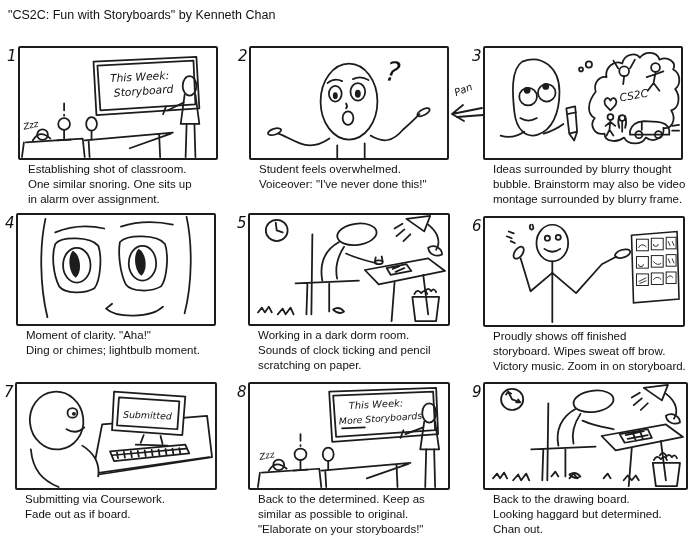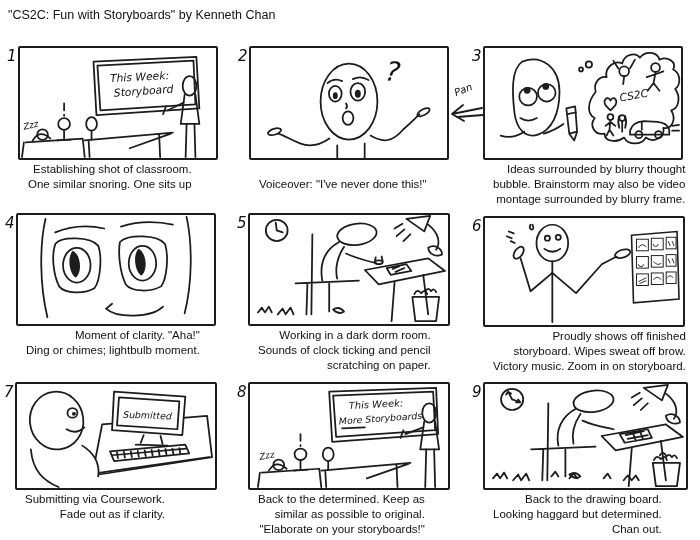--- a/index.html
+++ b/index.html
@@ -1,21 +1,21 @@
 <!DOCTYPE html>
 <html><head>
 <meta charset="utf-8">
 <style>
   html,body{margin:0;padding:0;background:#fff;}
   .page{position:relative;width:700px;height:540px;background:#fff;overflow:hidden;color:#111;}
   .title{position:absolute;left:8px;top:8px;font:12.5px "Liberation Sans",sans-serif;color:#111;}
   .panel{position:absolute;border:2px solid #1c1c1c;border-radius:2px;box-sizing:border-box;background:#fff;}
   .panel svg.art{position:absolute;left:0;top:0;width:100%;height:100%;}
   .num{position:absolute;left:-13px;top:1px;font:italic 15px/1 "DejaVu Sans",sans-serif;color:#111;}
-  .cap{position:absolute;top:100%;margin-top:4px;left:8px;font:11.5px/15px "Liberation Sans",sans-serif;color:#111;white-space:nowrap;text-align:right;}
+  .cap{position:absolute;top:100%;margin-top:4px;left:8px;font:11.5px/15px "Liberation Sans",sans-serif;color:#111;white-space:nowrap;}
   .pan-note{position:absolute;left:449px;top:84px;width:36px;height:45px;}
   .pan-note .pan-word{position:absolute;left:5px;top:0;font:italic 10px "DejaVu Sans",sans-serif;transform:rotate(-22deg);}
   .pan-note svg{position:absolute;left:0;top:17px;}
   .hw{font-family:"DejaVu Sans",sans-serif;font-style:italic;fill:#111;stroke:none;}
   .ink{stroke:#1c1c1c;fill:none;stroke-width:1.8;stroke-linecap:round;stroke-linejoin:round;}
   .inkf{stroke:#1c1c1c;fill:#fff;stroke-width:1.8;stroke-linecap:round;stroke-linejoin:round;}
   .fill{fill:#1c1c1c;stroke:none;}
 </style>
 </head>
 <body>
@@ -48,20 +48,21 @@
         <circle cx="45" cy="78" r="6"></circle>
         <path d="M45,84 L45,94 M38,95 L52,94"></path>
         <ellipse cx="73" cy="78" rx="5.5" ry="7"></ellipse>
         <path d="M73,85 L73,94"></path>
       </g>
       <text class="hw" x="4" y="84" font-size="9" transform="rotate(-12 4 84)">Zzz</text>
     </svg>
     <div class="cap">
       <span>Establishing shot of classroom.</span><br>
       <span>One similar snoring. One sits up</span><br>
+      <span>in alarm over assignment.</span>
     </div>
   </div>
 
   <div class="panel" style="left:249px;top:46px;width:200px;height:114px;">
     <span class="num">2</span>
     <svg class="art" viewBox="0 0 200 113" preserveAspectRatio="none">
       <g class="ink">
         <ellipse cx="100" cy="55" rx="29" ry="39"></ellipse>
         <path d="M78,36 Q85,30 93,34 M104,32 Q112,28 120,33"></path>
         <ellipse cx="86" cy="47" rx="6.5" ry="8"></ellipse>
@@ -72,21 +73,21 @@
         <ellipse cx="99" cy="72" rx="5.5" ry="7"></ellipse>
         <path d="M80,93 C70,100 60,102 50,98 C40,94 34,90 28,88"></path>
         <ellipse cx="24" cy="86" rx="7" ry="3" transform="rotate(-18 24 86)"></ellipse>
         <path d="M122,90 C135,98 145,96 155,84 C162,78 168,72 172,68"></path>
         <ellipse cx="176" cy="66" rx="7" ry="3" transform="rotate(-28 176 66)"></ellipse>
         <path d="M88,100 L88,113 M116,98 L116,113"></path>
       </g>
       <text class="hw" x="136" y="33" font-size="28" transform="rotate(8 136 33)">?</text>
     </svg>
     <div class="cap">
-      <br>
+      <span>Student feels overwhelmed.</span><br>
       <span>Voiceover: "I've never done this!"</span><br>
     </div>
   </div>
 
   <div class="panel" style="left:483px;top:46px;width:200px;height:114px;">
     <span class="num">3</span>
     <svg class="art" viewBox="0 0 200 113" preserveAspectRatio="none">
       <g class="ink">
         <path d="M38,14 C58,6 76,20 76,45 C76,68 68,84 54,89 C42,93 32,84 30,66 C28,48 26,22 38,14"></path>
         <path d="M16,90 Q28,94 40,86"></path>
@@ -247,21 +248,21 @@
         <path fill="#fff" stroke="none" d="M14,68 C16,90 26,100 42,107 L82,96 C84,82 78,72 66,64 Z"></path>
         <path class="ink" d="M14,68 C16,90 26,100 42,107 M82,96 C84,82 78,72 66,64"></path>
         <ellipse class="inkf" cx="40" cy="38" rx="27" ry="30" transform="rotate(-6 40 38)"></ellipse>
         <circle class="ink" cx="56" cy="30" r="5"></circle>
         <circle class="fill" cx="57.5" cy="31" r="2"></circle>
         <path class="ink" d="M50,47 Q60,53 68,45"></path>
       </g>
     </svg>
     <div class="cap">
       <span>Submitting via Coursework.</span><br>
-      <span>Fade out as if clarity.</span>
+      <span>Fade out as if board.</span>
     </div>
   </div>
 
   <div class="panel" style="left:248px;top:382px;width:202px;height:108px;">
     <span class="num">8</span>
     <svg class="art" viewBox="0 0 200 108" preserveAspectRatio="none">
       <g class="ink">
         <path d="M80,8 L188,4 L190,52 L83,60 Z"></path>
         <path d="M84,12 L185,8 L187,48 L87,55 Z"></path>
       </g>

